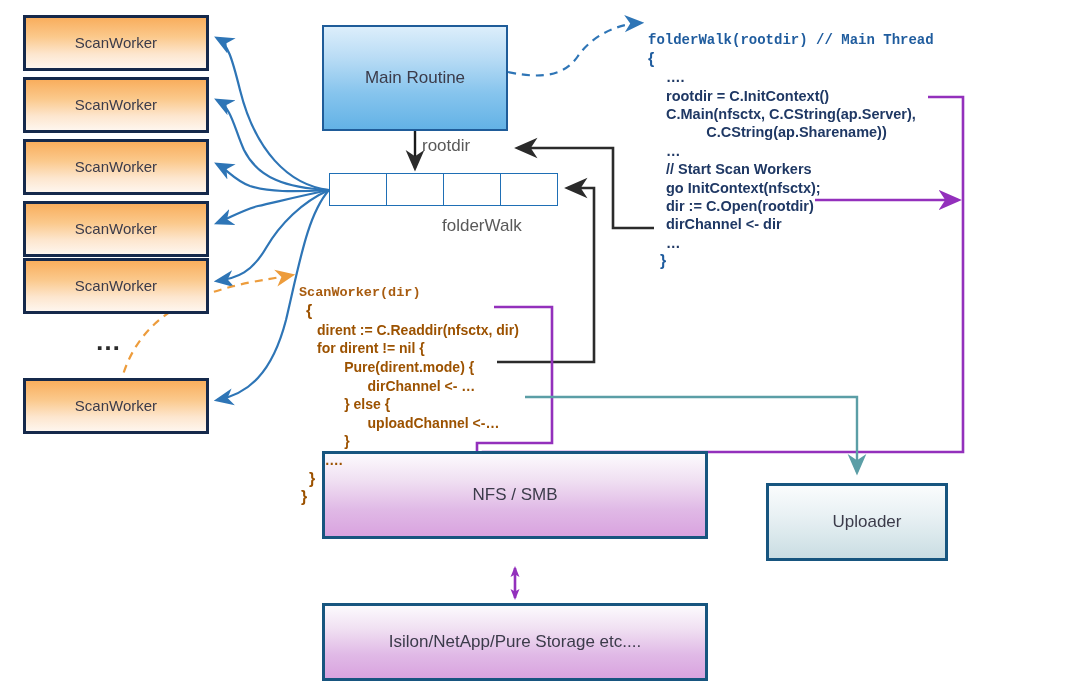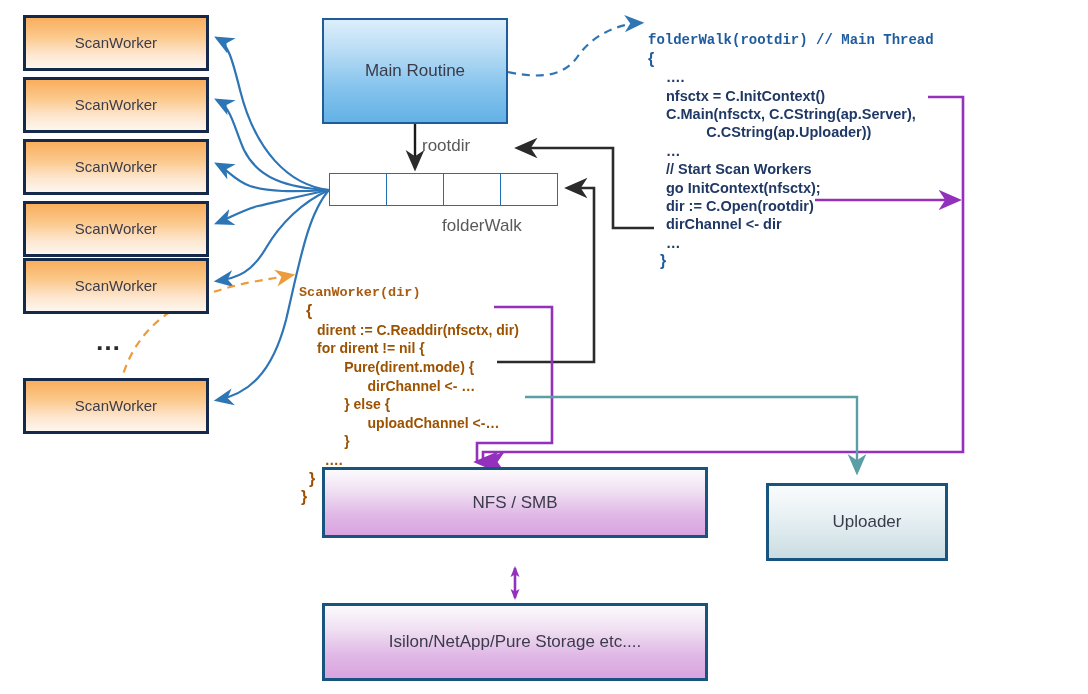--- a/index.html
+++ b/index.html
@@ -10,21 +10,21 @@
 
   .node{position:absolute;box-sizing:border-box;display:flex;align-items:center;
         justify-content:center;text-align:center;border:2px solid #17375E;}
   .node span{display:block;line-height:1.15;}
 
   .worker{width:186px;height:56px;
     background:linear-gradient(180deg,#F9AE5D 0%,#FBC98C 38%,#FDE6CE 72%,#FEF6EE 100%);
     border:3px solid #15294B;}
   .worker span{font-size:15px;color:#3B3B4A;}
 
-  .mainrt{left:322px;top:18px;width:186px;height:106px;
+  .mainrt{left:322px;top:25px;width:186px;height:106px;
     background:linear-gradient(180deg,#DCEEFB 0%,#B9DCF5 30%,#86C4ED 65%,#63B2E6 100%);
     border:2px solid #1F5C99;justify-content:center;}
   .mainrt span{font-size:17px;color:#3B3B4A;}
 
   .purplebox{background:linear-gradient(180deg,#FCFAFD 0%,#F0E0F2 32%,#E0B9E6 68%,#D9A3DF 100%);
     border:3px solid #17557F;}
   .purplebox span{font-size:17px;color:#3B3B4A;}
 
   .tealbox{background:linear-gradient(180deg,#FAFCFD 0%,#E9F1F4 40%,#D7E6EA 75%,#CADDE3 100%);
     border:3px solid #17557F;padding-left:20px;}
@@ -144,39 +144,39 @@
   <div class="chan">
     <div class="cell"></div>
     <div class="cell"></div>
     <div class="cell"></div>
     <div class="cell"></div>
   </div>
 
   <div class="lbl" style="left:422px;top:136px;">rootdir</div>
   <div class="lbl" style="left:442px;top:216px;">folderWalk</div>
 
-  <div class="node purplebox" style="left:322px;top:467px;width:386px;height:71px;">
+  <div class="node purplebox" style="left:322px;top:451px;width:386px;height:88px;">
     <span>NFS / SMB</span>
   </div>
 
   <div class="node purplebox" style="left:322px;top:603px;width:386px;height:78px;">
     <span>Isilon/NetApp/Pure Storage etc....</span>
   </div>
 
   <div class="node tealbox" style="left:766px;top:483px;width:182px;height:78px;">
     <span>Uploader</span>
   </div>
 
   <div class="codeblk code-main">
 <span class="hdr">folderWalk(rootdir) // Main Thread</span>
 <span class="brace">{</span>
 <span class="ln" style="padding-left:18px">….</span>
-<span class="ln" style="padding-left:18px">nfsctx = C.InitContext()</span>
+<span class="ln" style="padding-left:18px">rootdir = C.InitContext()</span>
 <span class="ln" style="padding-left:18px">C.Main(nfsctx, C.CString(ap.Server),</span>
-<span class="ln" style="padding-left:18px">          C.CString(ap.Uploader))</span>
+<span class="ln" style="padding-left:18px">          C.CString(ap.Sharename))</span>
 <span class="ln" style="padding-left:18px">…</span>
 <span class="ln" style="padding-left:18px">// Start Scan Workers</span>
 <span class="ln" style="padding-left:18px">go InitContext(nfsctx);</span>
 <span class="ln" style="padding-left:18px">dir := C.Open(rootdir)</span>
 <span class="ln" style="padding-left:18px">dirChannel &lt;- dir</span>
 <span class="ln" style="padding-left:18px">…</span>
 <span class="brace" style="padding-left:12px">}</span>
   </div>
 
   <div class="codeblk code-sw">

